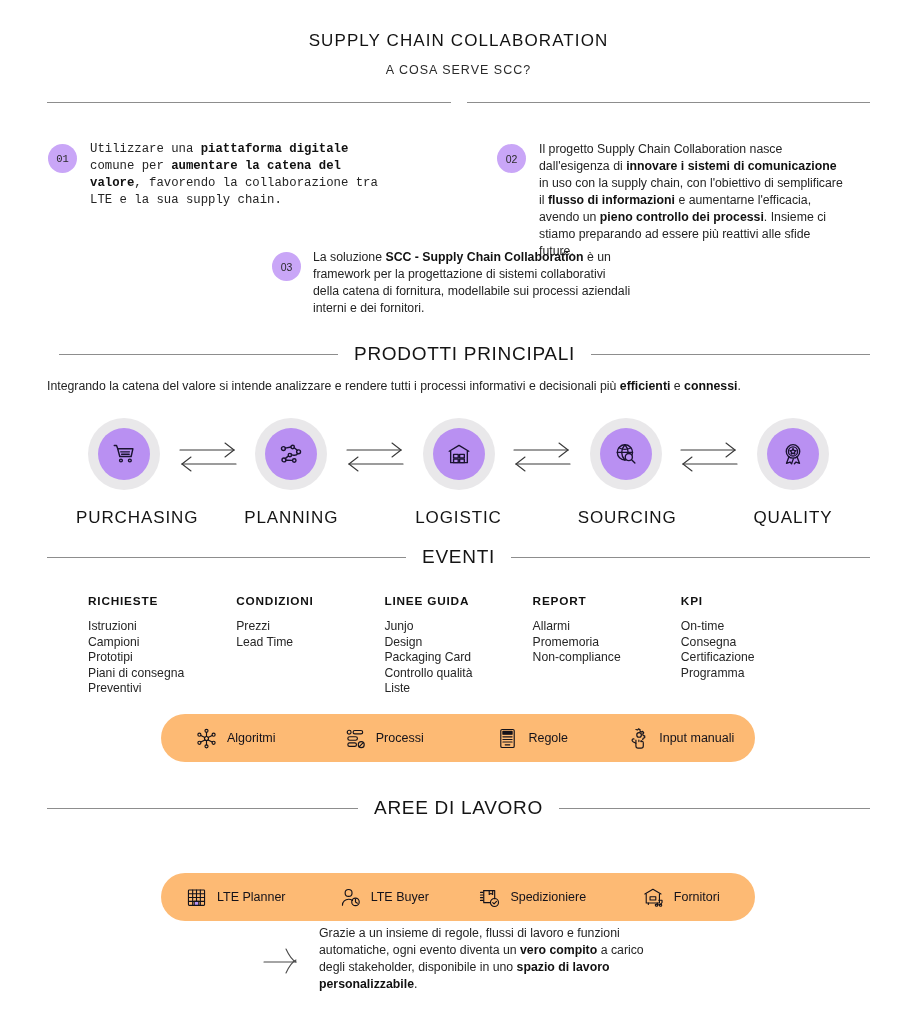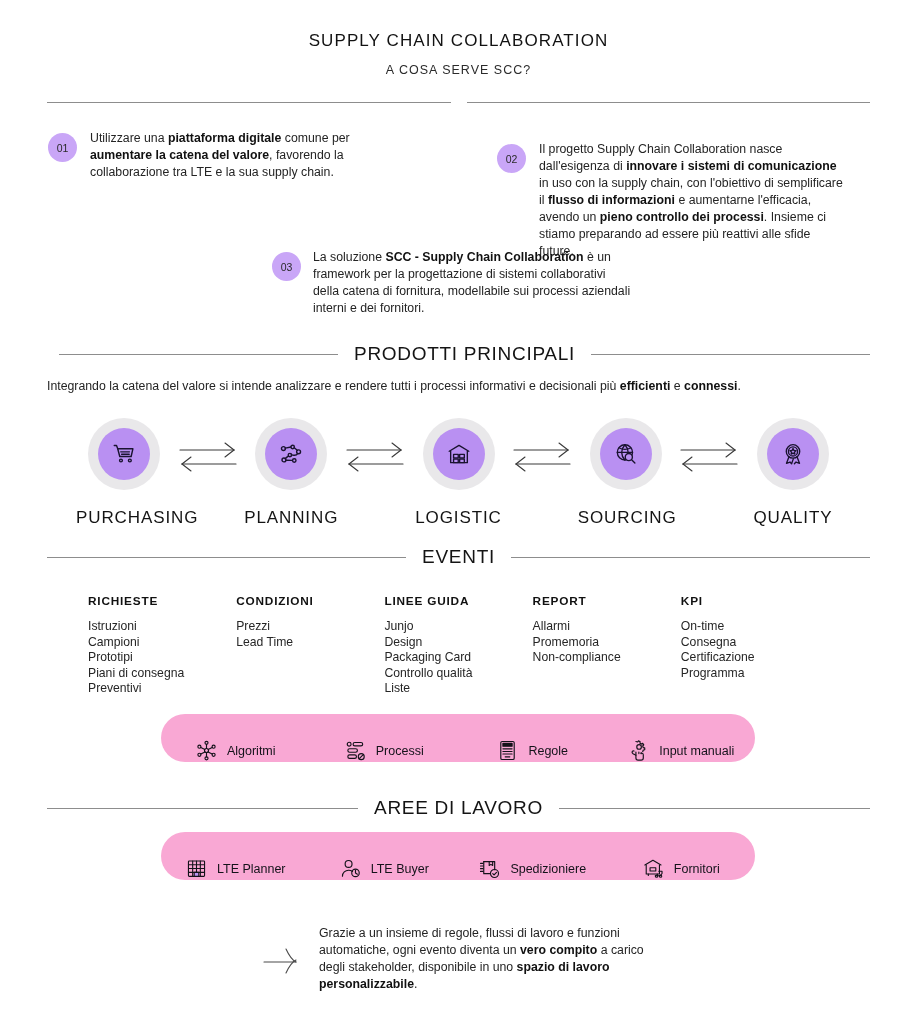--- a/index.html
+++ b/index.html
@@ -125,23 +125,23 @@
     line-height: 15.5px;
     color: #262626;
   }
 
   
   .pill {
     margin: 0 auto;
     width: 594px;
     height: 48px;
     border-radius: 24px;
-    background: #f9a8d4;
-    display: flex;
-    align-items: flex-end;
+    background: #fdba74;
+    display: flex;
+    align-items: center;
   }
   .pill-item {
     flex: 1 1 0;
     display: flex;
     align-items: center;
     justify-content: center;
     gap: 9px;
   }
   .pill-label { font-size: 12.5px; color: #14121a; }
   .pill-ico { flex: 0 0 auto; display: block; }
@@ -169,21 +169,21 @@
 <div class="page">
 
   <div class="doc-title">SUPPLY CHAIN COLLABORATION</div>
   <div class="doc-subtitle">A COSA SERVE SCC?</div>
 
   <div class="section-head abs" style="top:102px; left:0; right:0;">
     <div class="rule"></div>
     <div class="rule"></div>
   </div>
 
-  <div class="abs numblock" style="top:130px; left:48px; width:330px;">
+  <div class="abs numblock" style="top:141px; left:48px; width:330px;font-family:Liberation Mono, monospace;">
     <div class="badge">01</div>
     <div class="numtext">Utilizzare una <b>piattaforma digitale</b> comune per <b>aumentare la catena del valore</b>, favorendo la collaborazione tra LTE e la sua supply chain.</div>
   </div>
 
   <div class="abs numblock" style="top:141px; left:497px; width:348px;">
     <div class="badge">02</div>
     <div class="numtext">Il progetto Supply Chain Collaboration nasce dall'esigenza di <b>innovare i sistemi di comunicazione</b> in uso con la supply chain, con l'obiettivo di semplificare il <b>flusso di informazioni</b> e aumentarne l'efficacia, avendo un <b>pieno controllo dei processi</b>. Insieme ci stiamo preparando ad essere più reattivi alle sfide future.</div>
   </div>
 
   <div class="abs numblock" style="top:249px; left:272px; width:360px;gap:12px;">
@@ -427,21 +427,21 @@
       <span class="pill-label">Input manuali</span>
     </div>
   </div>
 
   <div class="section-head abs" style="top:797px; left:0; right:0;">
     <div class="rule"></div>
     <div class="st">AREE DI LAVORO</div>
     <div class="rule"></div>
   </div>
 
-  <div class="pill abs" style="top:832px; left:161px;">
+  <div class="pill abs" style="top:873px; left:161px;">
     <div class="pill-item">
       <svg class="pill-ico" width="23" height="23" viewBox="0 0 24 24" fill="none" stroke="#14121a" stroke-width="1.15" stroke-linecap="round" stroke-linejoin="round">
         <rect x="3.6" y="4.2" width="16.8" height="16" rx="0.8"></rect>
         <path d="M3.6 8.1h16.8M3.6 12h16.8M3.6 16h16.8"></path>
         <path d="M8 4.2v16M12 4.2v16M16 4.2v16"></path>
         <rect x="9.6" y="16" width="4.8" height="4.2" fill="#bb96f5"></rect>
       </svg>
       <span class="pill-label">LTE Planner</span>
     </div>
     <div class="pill-item">

